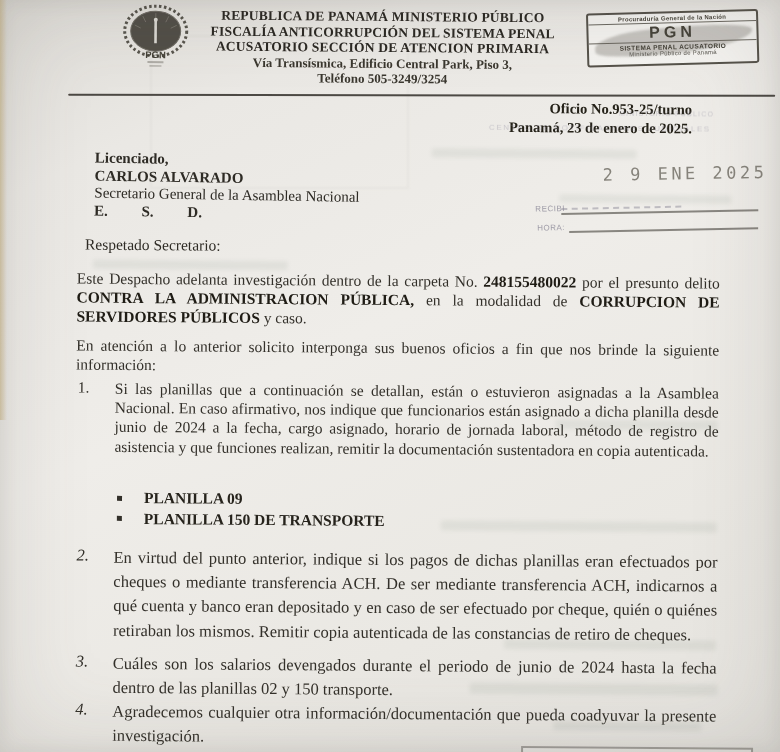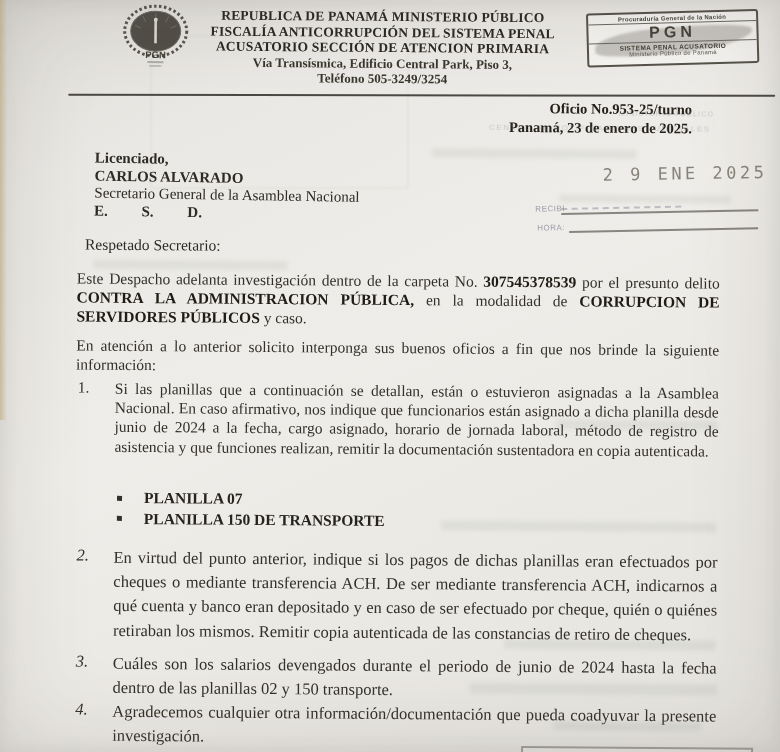--- a/index.html
+++ b/index.html
@@ -160,33 +160,33 @@
 
     <div class="recipient">
       <div class="b">Licenciado,</div>
       <div class="b">CARLOS ALVARADO</div>
       <div>Secretario General de la Asamblea Nacional</div>
       <div class="esd">E.         S.         D.</div>
     </div>
 
     <div class="greeting">Respetado Secretario:</div>
 
-    <div class="para p1"><span>Este Despacho adelanta investigación dentro de la carpeta No. </span><b>307545378539</b><span> por el presunto delito </span><b>CONTRA LA ADMINISTRACION PÚBLICA,</b><span> en la modalidad de </span><b>CORRUPCION DE SERVIDORES PÚBLICOS</b><span> y caso.</span></div>
+    <div class="para p1"><span>Este Despacho adelanta investigación dentro de la carpeta No. </span><b>248155480022</b><span> por el presunto delito </span><b>CONTRA LA ADMINISTRACION PÚBLICA,</b><span> en la modalidad de </span><b>CORRUPCION DE SERVIDORES PÚBLICOS</b><span> y caso.</span></div>
 
     <div class="para p2">En atención a lo anterior solicito interponga sus buenos oficios a fin que nos brinde la siguiente información:</div>
 
     <div class="nlist item i1">
       <div class="num">1.</div>
       <div class="txt">Si las planillas que a continuación se detallan, están o estuvieron asignadas a la Asamblea Nacional. En caso afirmativo, nos indique que funcionarios están asignado a dicha planilla desde junio de 2024 a la fecha, cargo asignado, horario de jornada laboral, método de registro de asistencia y que funciones realizan, remitir la documentación sustentadora en copia autenticada.</div>
     </div>
 
     <div class="bullets">
       <div class="bullet-row">
         <span class="sq"></span>
-        <span>PLANILLA 07</span>
+        <span>PLANILLA 09</span>
       </div>
       <div class="bullet-row">
         <span class="sq"></span>
         <span>PLANILLA 150 DE TRANSPORTE</span>
       </div>
     </div>
 
     <div class="nlist item big-items i2">
       <div class="num">2.</div>
       <div class="txt">En virtud del punto anterior, indique si los pagos de dichas planillas eran efectuados por cheques o mediante transferencia ACH. De ser mediante transferencia ACH, indicarnos a qué cuenta y banco eran depositado y en caso de ser efectuado por cheque, quién o quiénes retiraban los mismos. Remitir copia autenticada de las constancias de retiro de cheques.</div>

